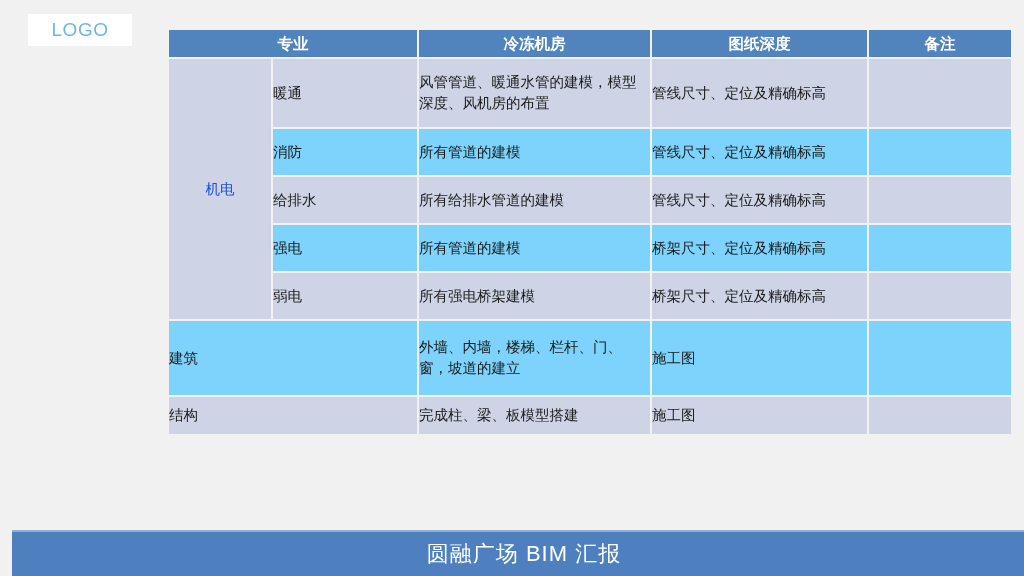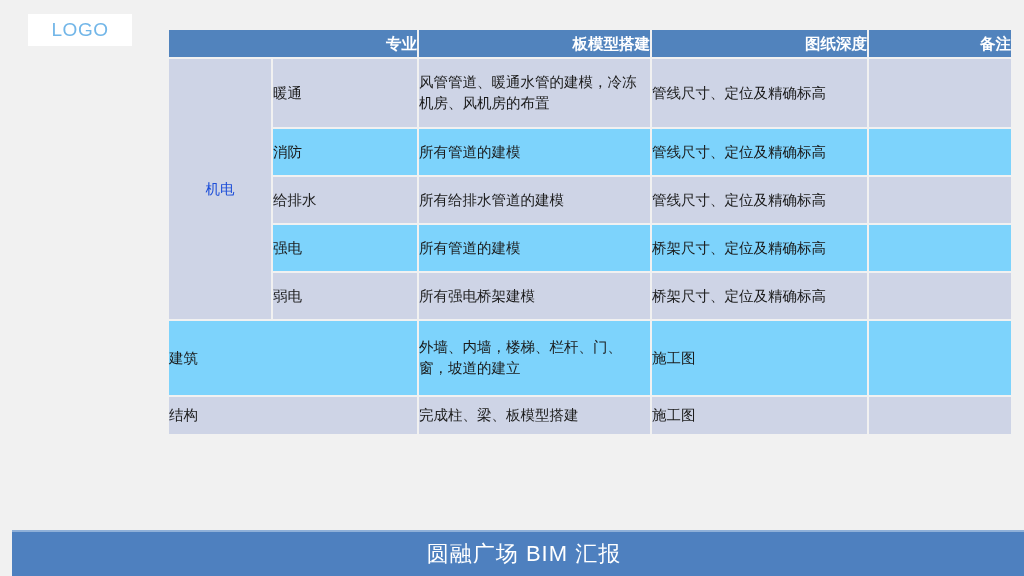--- a/index.html
+++ b/index.html
@@ -50,21 +50,21 @@
   table.spec-table td {
     padding: 0;
     margin: 0;
     vertical-align: middle;
   }
   th.hdr {
     background: #5183bd;
     color: #ffffff;
     font-size: 15.5px;
     font-weight: bold;
-    text-align: right;
+    text-align: center;
     height: 27px;
     line-height: 27px;
   }
   td.cell {
     font-size: 14.5px;
     color: #1a1a1a;
     padding: 6px 8px;
     line-height: 1.42;
   }
   td.light  { background: #7dd3fc; }
@@ -117,31 +117,31 @@
     <colgroup>
       <col style="width:102px">
       <col style="width:144px">
       <col style="width:231px">
       <col style="width:215px">
       <col style="width:142px">
     </colgroup>
     <thead>
       <tr>
         <th class="hdr" colspan="2">专业</th>
-        <th class="hdr">板模型搭建</th>
+        <th class="hdr">冷冻机房</th>
         <th class="hdr">图纸深度</th>
         <th class="hdr">备注</th>
       </tr>
     </thead>
     <tbody>
 
       <tr class="r-tall">
         <td class="rowspan-cell" rowspan="5">机电</td>
         <td class="cell dark center">暖通</td>
-        <td class="cell dark left">风管管道、暖通水管的建模，冷冻机房、风机房的布置</td>
+        <td class="cell dark left">风管管道、暖通水管的建模，模型深度、风机房的布置</td>
         <td class="cell dark left">管线尺寸、定位及精确标高</td>
         <td class="cell dark center"></td>
       </tr>
 
       <tr class="r-mid">
         <td class="cell light center">消防</td>
         <td class="cell light left">所有管道的建模</td>
         <td class="cell light left">管线尺寸、定位及精确标高</td>
         <td class="cell light center"></td>
       </tr>

